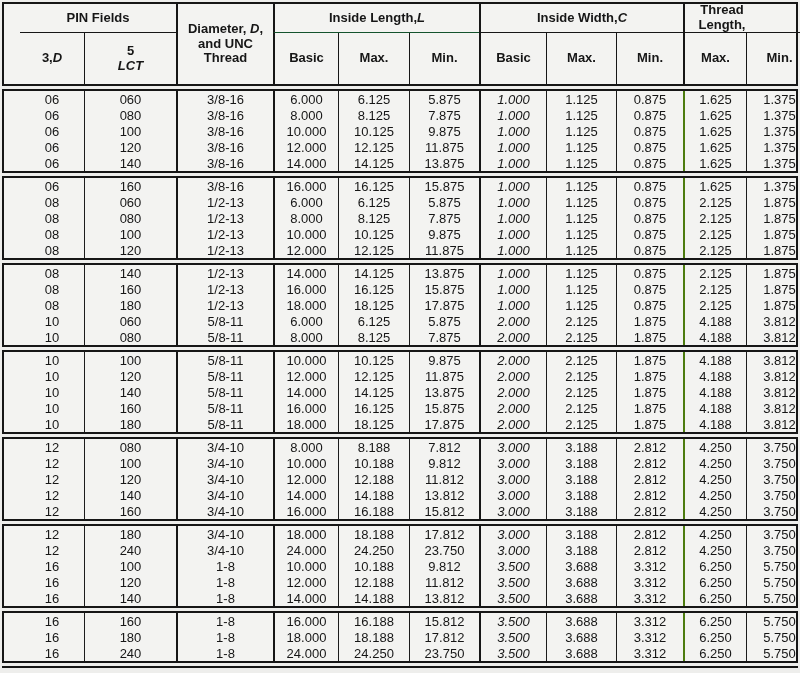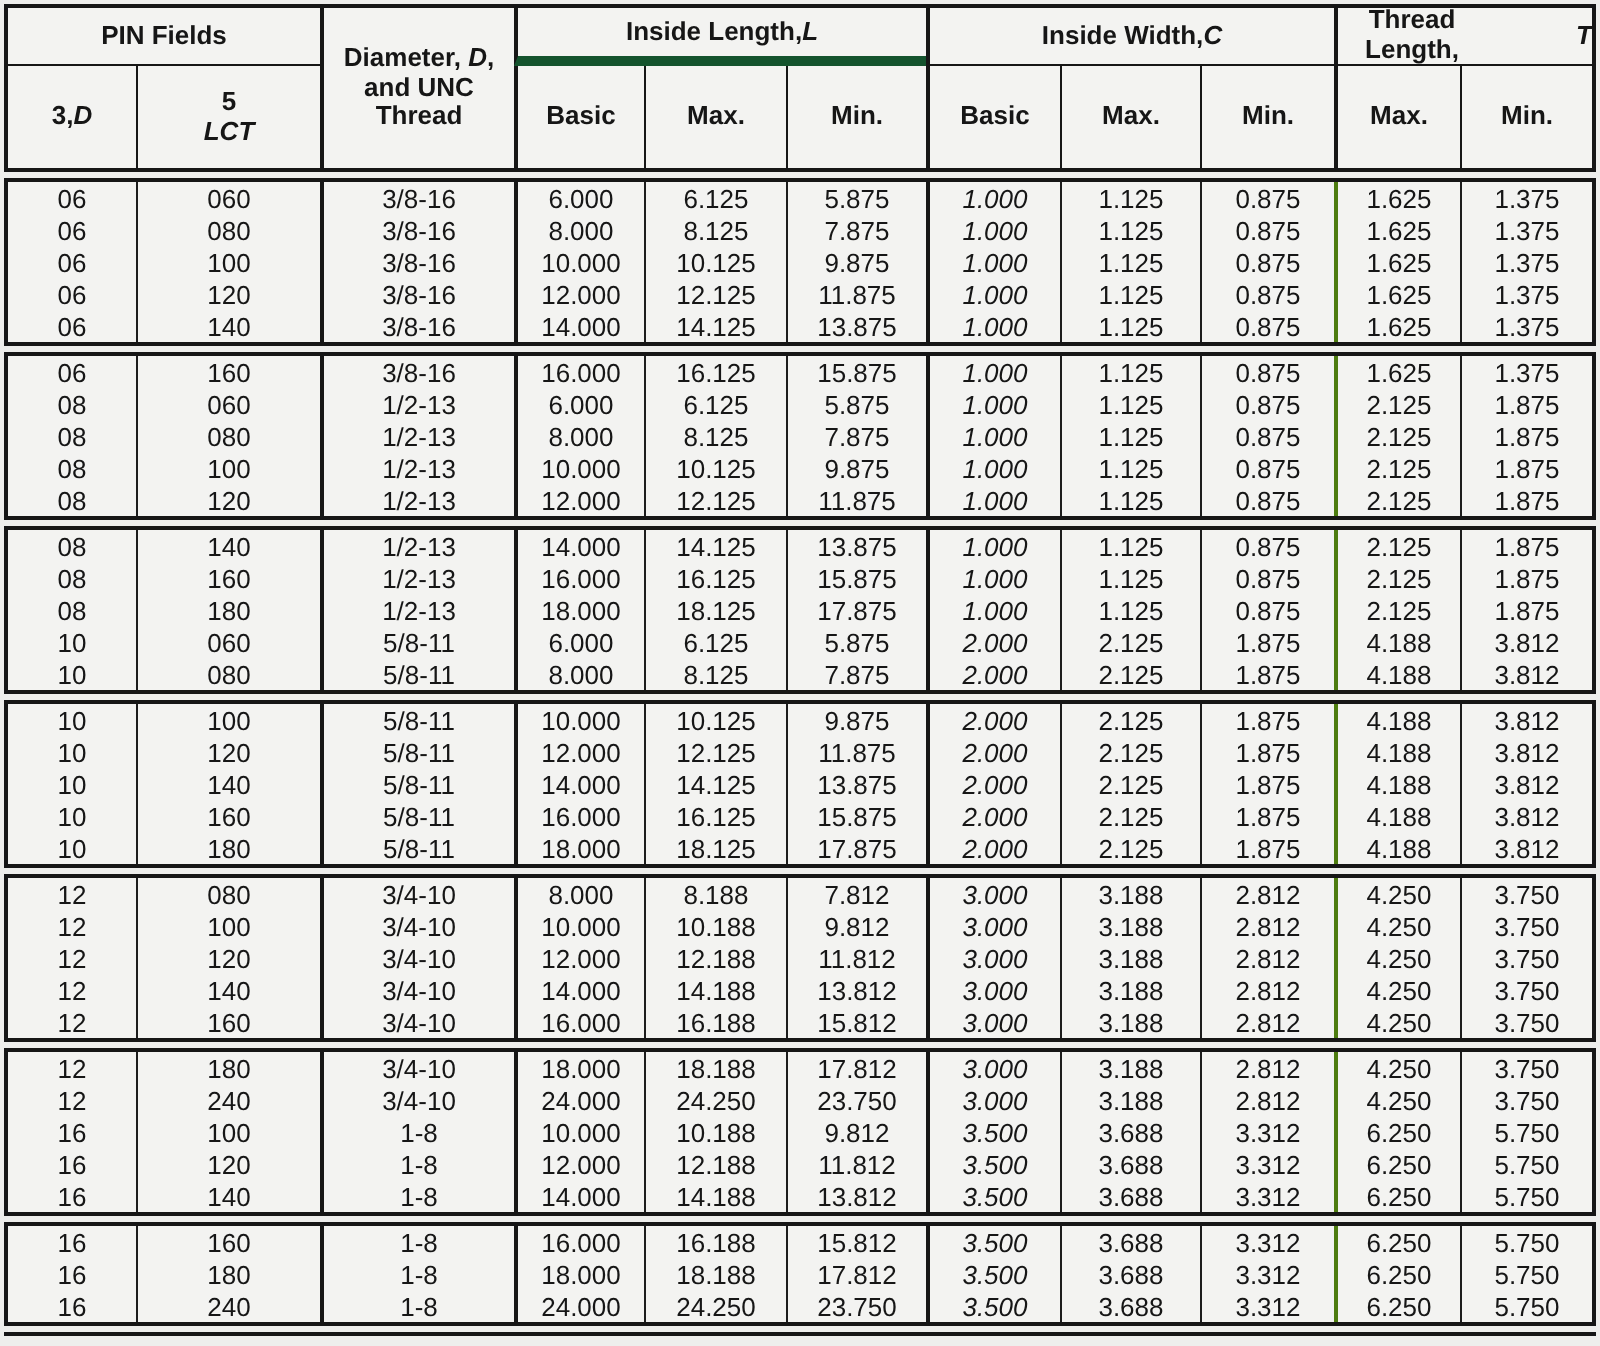--- a/index.html
+++ b/index.html
@@ -12,20 +12,21 @@
     color: #161616;
     overflow: hidden;
   }
   .table-wrap { padding: 2px 2px 0 2px; }
   .box {
     box-sizing: border-box;
     width: 796px;
     border: 2px solid #161616;
     margin-bottom: 3px;
     background: #f3f3f1;
+    padding-left: 16px;
   }
   
   .hgrid, .row {
     display: grid;
     grid-template-columns: 64px 92px 97px 65px 71px 70px 67px 70px 67px 63px 66px;
   }
   .hgrid { grid-template-rows: 29px 51px; }
   .hc, .cell {
     box-sizing: border-box;
     display: flex;
@@ -34,21 +35,21 @@
     text-align: center;
   }
   .hc { font-weight: bold; font-size: 13px; line-height: 1.15; }
   .hc.multi { flex-direction: column; align-items: center; }
   .hc i { font-style: italic; }
   
   .h-pin  { grid-area: 1 / 1 / 2 / 3; border-bottom: 1px solid #161616; }
   .h-s1   { grid-area: 2 / 1 / 3 / 2; }
   .h-s2   { grid-area: 2 / 2 / 3 / 3; border-left: 1px solid #161616; }
   .h-diam { grid-area: 1 / 3 / 3 / 4; border-left: 2px solid #161616; }
-  .h-ilen { grid-area: 1 / 4 / 2 / 7; border-left: 2px solid #161616; border-bottom: 5px solid #14532d; }
+  .h-ilen { grid-area: 1 / 4 / 2 / 7; border-left: 2px solid #161616; border-bottom: 1px solid #14532d; }
   .h-s3   { grid-area: 2 / 4 / 3 / 5; border-left: 2px solid #161616; }
   .h-s4   { grid-area: 2 / 5 / 3 / 6; border-left: 1px solid #161616; }
   .h-s5   { grid-area: 2 / 6 / 3 / 7; border-left: 1px solid #161616; }
   .h-iwid { grid-area: 1 / 7 / 2 / 10; border-left: 2px solid #161616; border-bottom: 1px solid #161616; }
   .h-s6   { grid-area: 2 / 7 / 3 / 8; border-left: 2px solid #161616; }
   .h-s7   { grid-area: 2 / 8 / 3 / 9; border-left: 1px solid #161616; }
   .h-s8   { grid-area: 2 / 9 / 3 / 10; border-left: 1px solid #161616; }
   .h-tlen { grid-area: 1 / 10 / 2 / 12; border-left: 2px solid #161616; border-bottom: 1px solid #161616; gap: 45px; }
   .h-s9   { grid-area: 2 / 10 / 3 / 11; border-left: 2px solid #161616; }
   .h-s10  { grid-area: 2 / 11 / 3 / 12; border-left: 1px solid #161616; }

